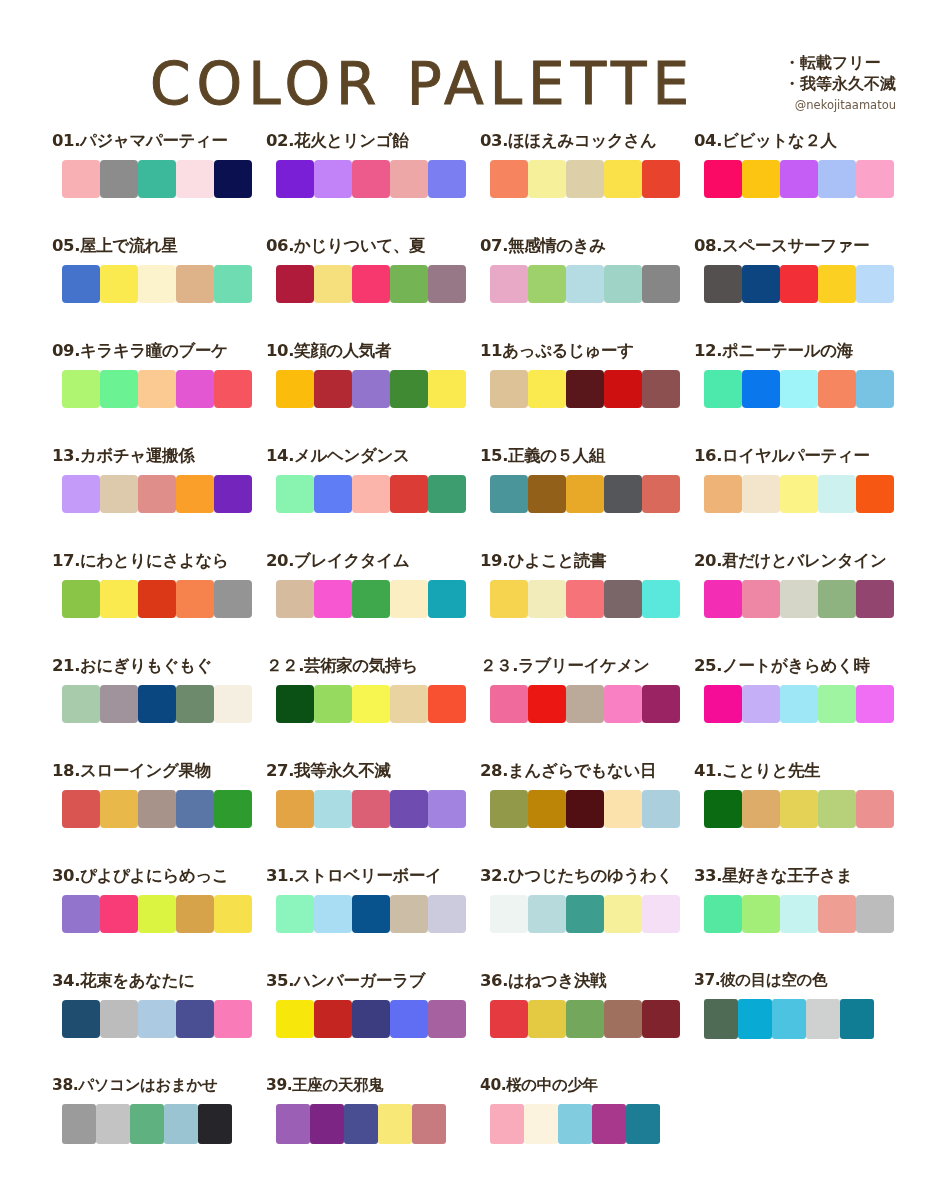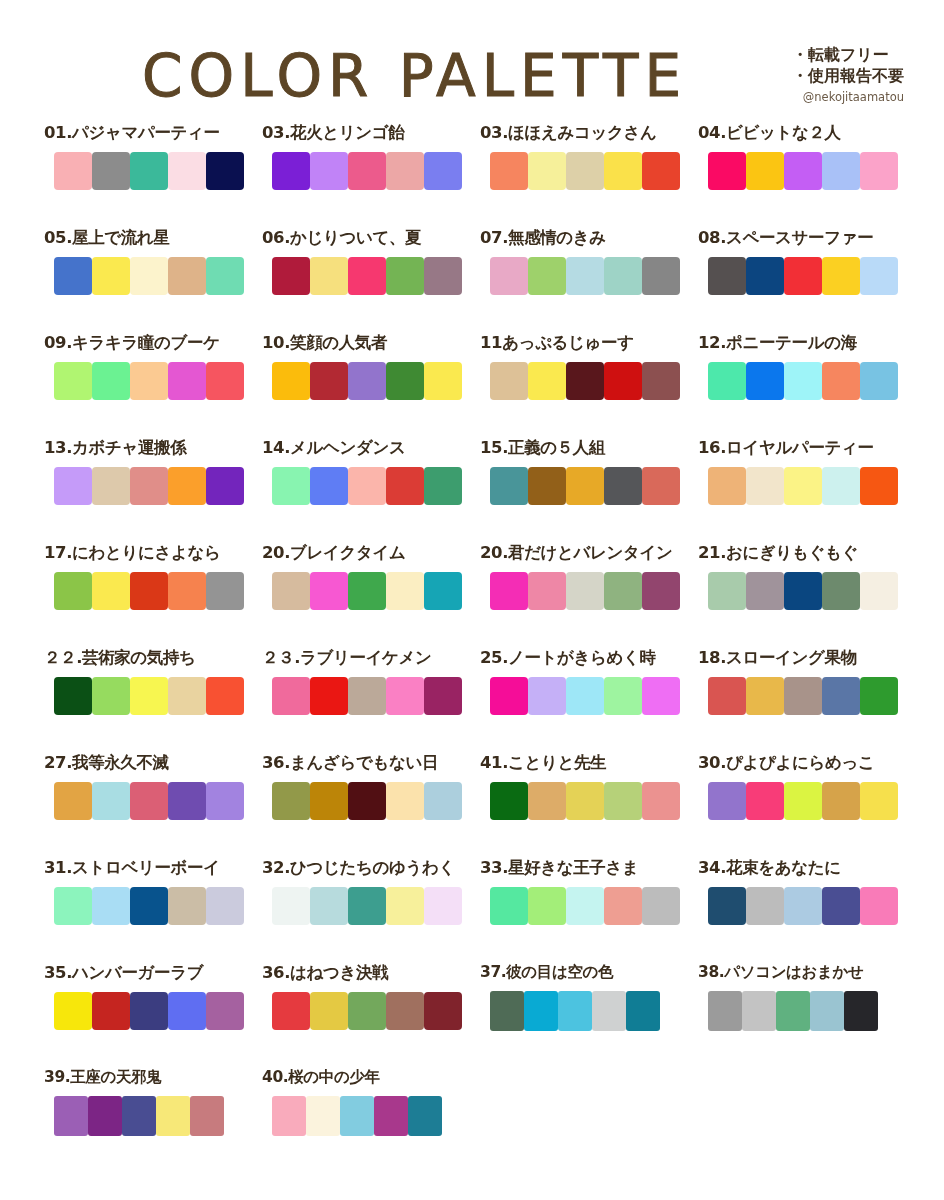--- a/index.html
+++ b/index.html
@@ -12,21 +12,21 @@
     height: 1200px;
     font-family: "DejaVu Sans", "Liberation Sans", sans-serif;
     color: #4a3520;
     overflow: hidden;
   }
   .page {
     position: relative;
     width: 944px;
     height: 1200px;
     box-sizing: border-box;
-    padding: 4px;
+    padding: 12px;
   }
 
   
   .header {
     position: relative;
     height: 118px;
     display: flex;
     align-items: center;
     justify-content: flex-start;
   }
@@ -110,38 +110,38 @@
 </style>
 </head>
 <body>
 
 <div class="page">
 
   <div class="header">
     <div class="title">COLOR PALETTE</div>
     <div class="header-notes">
       <div class="note-line">・転載フリー</div>
-      <div class="note-line">・使用報告不要</div>
+      <div class="note-line">・我等永久不滅</div>
       <div class="handle">@nekojitaamatou</div>
     </div>
   </div>
 
   <div class="grid" id="palette-grid">
       <div class="palette">
         <div class="palette-name">01.パジャマパーティー</div>
         <div class="swatches">
           <div class="swatch" style="background: rgb(249, 176, 180);"></div>
           <div class="swatch" style="background: rgb(140, 140, 140);"></div>
           <div class="swatch" style="background: rgb(59, 185, 154);"></div>
           <div class="swatch" style="background: rgb(251, 221, 228);"></div>
           <div class="swatch" style="background: rgb(10, 16, 80);"></div>
         </div>
       </div>
       <div class="palette">
-        <div class="palette-name">03.花火とリンゴ飴</div>
+        <div class="palette-name">02.花火とリンゴ飴</div>
         <div class="swatches">
           <div class="swatch" style="background: rgb(123, 31, 214);"></div>
           <div class="swatch" style="background: rgb(193, 131, 247);"></div>
           <div class="swatch" style="background: rgb(236, 91, 140);"></div>
           <div class="swatch" style="background: rgb(236, 167, 166);"></div>
           <div class="swatch" style="background: rgb(122, 126, 240);"></div>
         </div>
       </div>
       <div class="palette">
         <div class="palette-name">03.ほほえみコックさん</div>
@@ -297,20 +297,30 @@
         <div class="palette-name">20.ブレイクタイム</div>
         <div class="swatches">
           <div class="swatch" style="background: rgb(214, 187, 158);"></div>
           <div class="swatch" style="background: rgb(247, 88, 210);"></div>
           <div class="swatch" style="background: rgb(63, 168, 76);"></div>
           <div class="swatch" style="background: rgb(251, 238, 194);"></div>
           <div class="swatch" style="background: rgb(22, 165, 181);"></div>
         </div>
       </div>
       <div class="palette">
+        <div class="palette-name">19.ひよこと読書</div>
+        <div class="swatches">
+          <div class="swatch" style="background: rgb(246, 212, 80);"></div>
+          <div class="swatch" style="background: rgb(242, 236, 186);"></div>
+          <div class="swatch" style="background: rgb(246, 115, 122);"></div>
+          <div class="swatch" style="background: rgb(122, 101, 105);"></div>
+          <div class="swatch" style="background: rgb(90, 232, 221);"></div>
+        </div>
+      </div>
+      <div class="palette">
         <div class="palette-name">20.君だけとバレンタイン</div>
         <div class="swatches">
           <div class="swatch" style="background: rgb(244, 45, 181);"></div>
           <div class="swatch" style="background: rgb(238, 135, 166);"></div>
           <div class="swatch" style="background: rgb(213, 213, 200);"></div>
           <div class="swatch" style="background: rgb(143, 179, 128);"></div>
           <div class="swatch" style="background: rgb(146, 69, 110);"></div>
         </div>
       </div>
       <div class="palette">
@@ -367,21 +377,21 @@
         <div class="palette-name">27.我等永久不滅</div>
         <div class="swatches">
           <div class="swatch" style="background: rgb(226, 164, 68);"></div>
           <div class="swatch" style="background: rgb(169, 221, 227);"></div>
           <div class="swatch" style="background: rgb(219, 95, 117);"></div>
           <div class="swatch" style="background: rgb(111, 76, 176);"></div>
           <div class="swatch" style="background: rgb(162, 131, 224);"></div>
         </div>
       </div>
       <div class="palette">
-        <div class="palette-name">36.まんざらでもない日</div>
+        <div class="palette-name">28.まんざらでもない日</div>
         <div class="swatches">
           <div class="swatch" style="background: rgb(146, 153, 73);"></div>
           <div class="swatch" style="background: rgb(188, 133, 8);"></div>
           <div class="swatch" style="background: rgb(81, 15, 19);"></div>
           <div class="swatch" style="background: rgb(251, 226, 172);"></div>
           <div class="swatch" style="background: rgb(172, 207, 221);"></div>
         </div>
       </div>
       <div class="palette">
         <div class="palette-name">41.ことりと先生</div>

